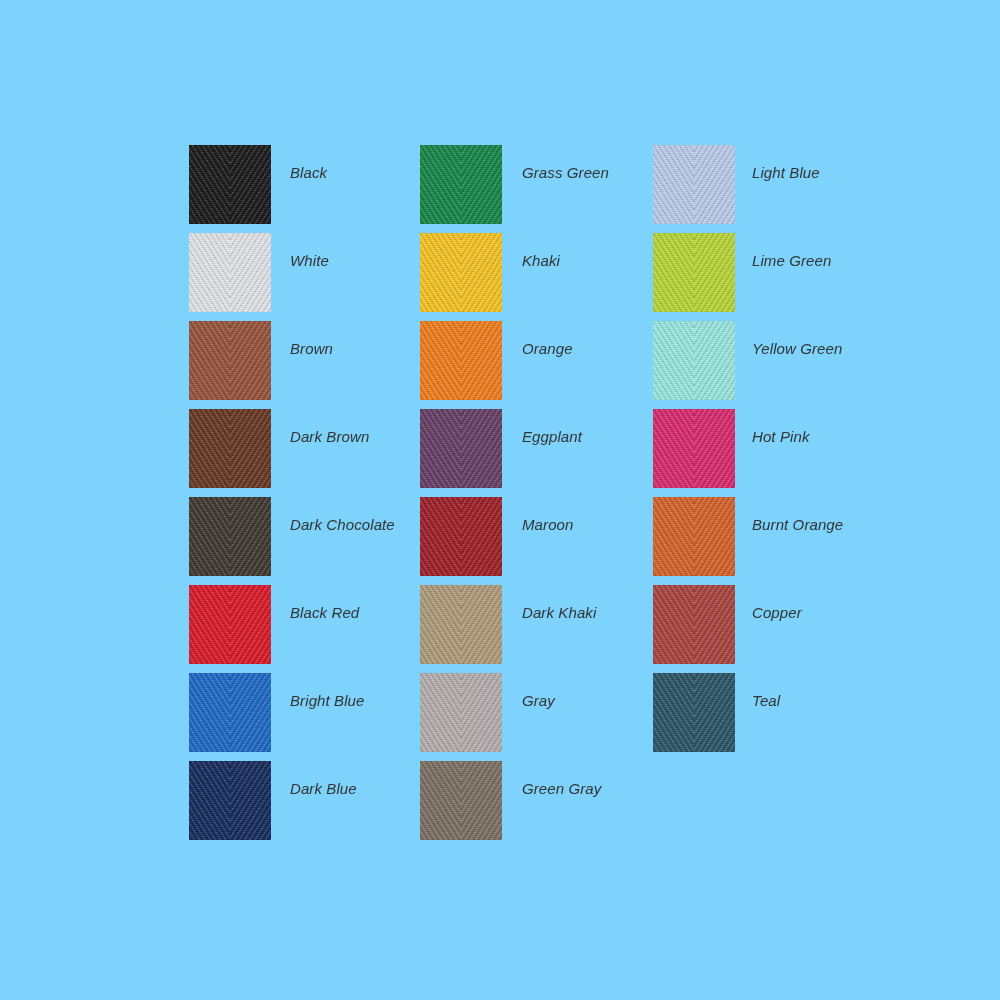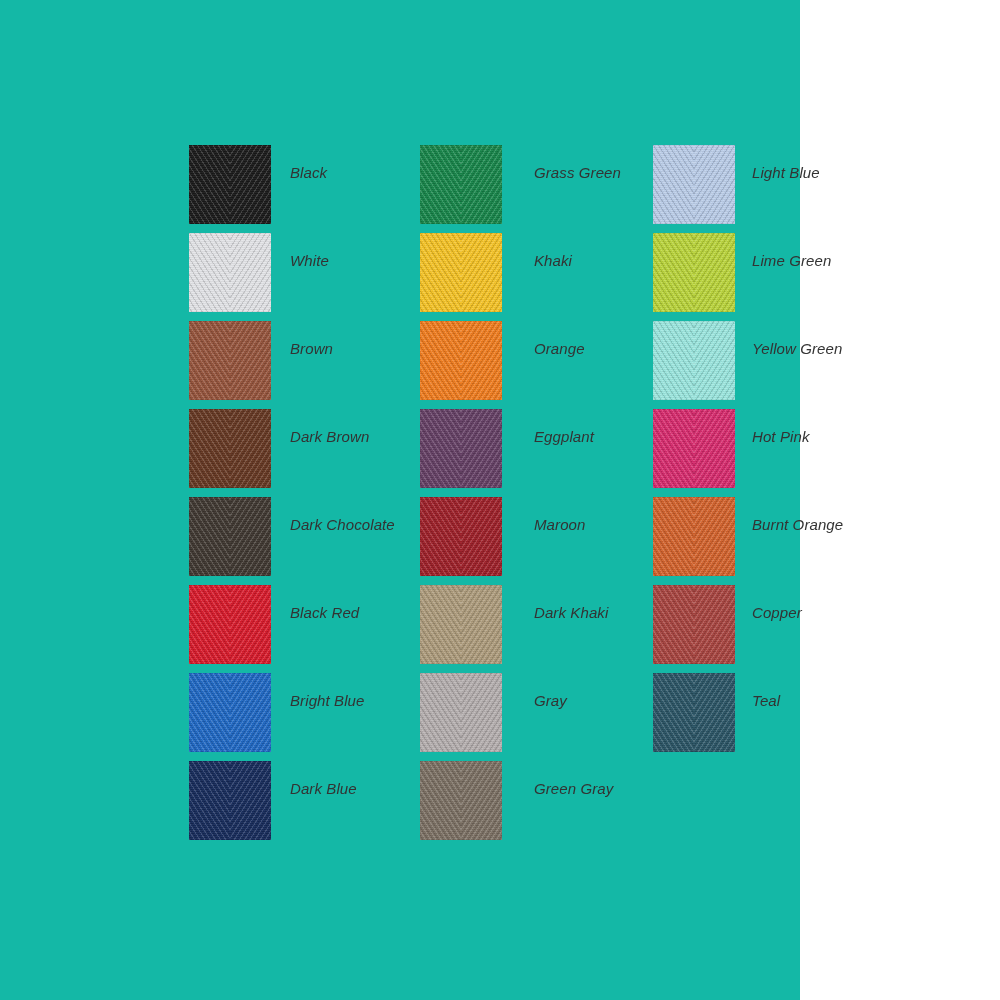--- a/index.html
+++ b/index.html
@@ -13,23 +13,23 @@
     height: 1000px;
     font-family: "Liberation Sans", sans-serif;
     overflow: hidden;
     position: relative;
   }
 
   #chart {
     position: absolute;
     left: 0;
     top: 0;
-    width: 800px;
+    width: 1000px;
     height: 1000px;
-    background: #14b8a6;
+    background: #7dd3fc;
   }
 
   .column {
     position: absolute;
     top: 145px;
   }
   .col-0 { left: 189px; }
   .col-1 { left: 420px; }
   .col-2 { left: 653px; }
 
@@ -98,21 +98,21 @@
     position: absolute;
     top: 19px;
     font-size: 15px;
     font-style: italic;
     color: #333333;
     white-space: nowrap;
     line-height: 18px;
     letter-spacing: 0.1px;
   }
   .col-0 .swatch-label { left: 101px; }
-  .col-1 .swatch-label { left: 114px; }
+  .col-1 .swatch-label { left: 102px; }
   .col-2 .swatch-label { left: 99px; }
 </style>
 </head>
 <body>
 
 <div id="chart">
     <div class="column col-0">
       <div class="swatch-row">
         <div class="swatch" style="background-color: rgb(27, 27, 27);">
           <div class="weave"></div>

